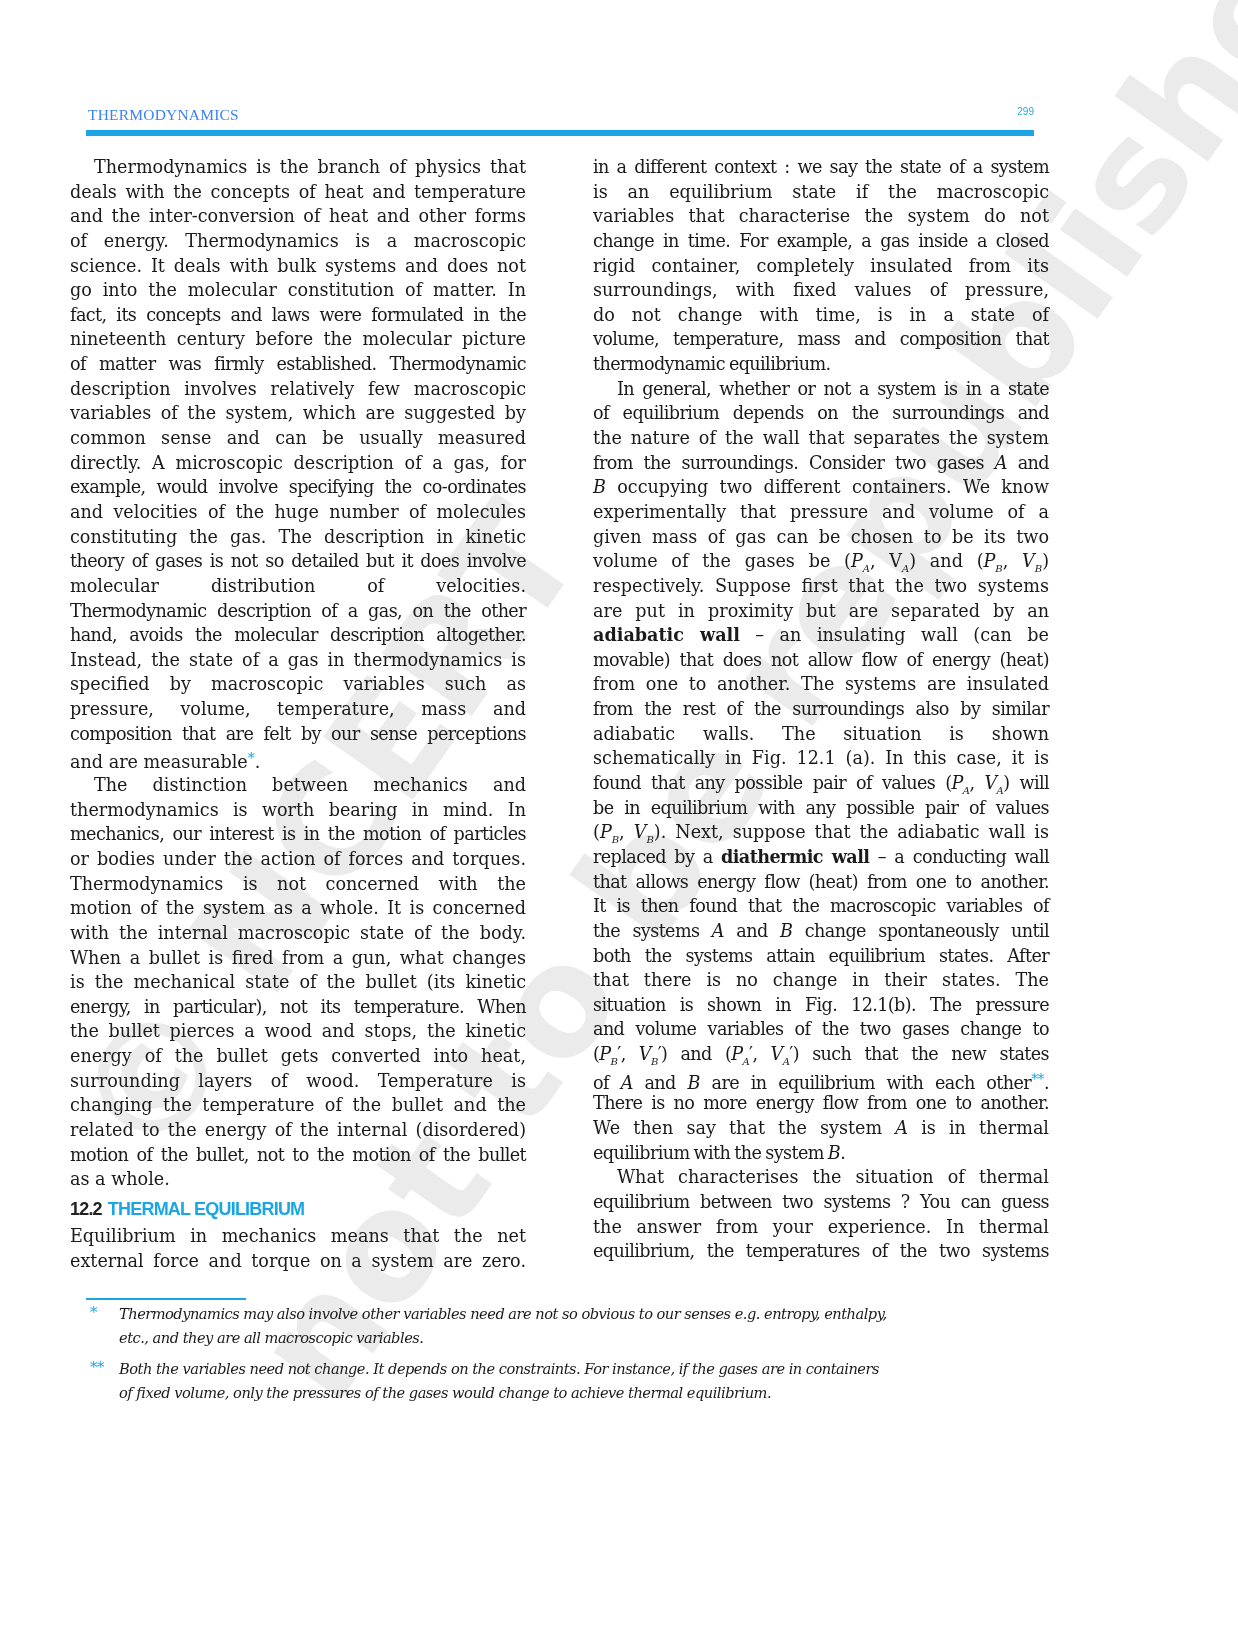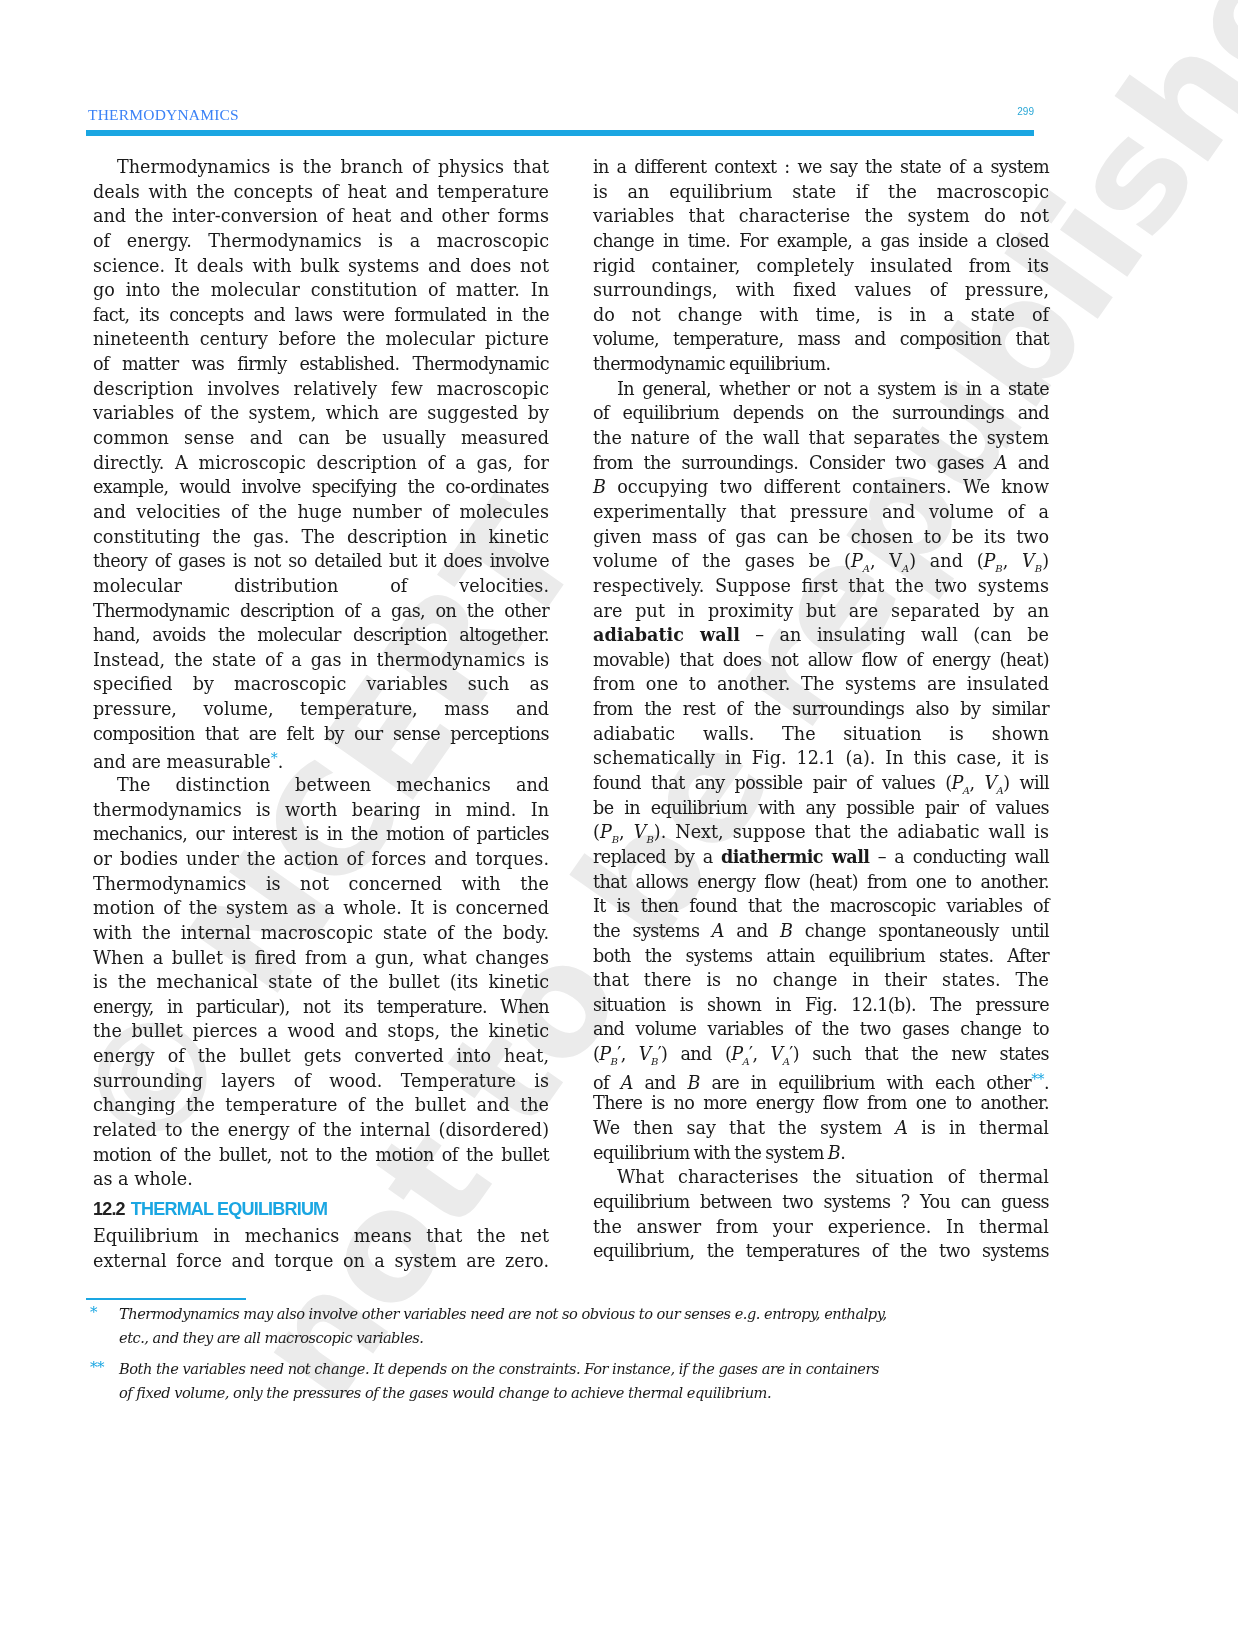--- a/index.html
+++ b/index.html
@@ -9,21 +9,21 @@
     .watermark span { position: absolute; color: #ebebeb; font-family: "DejaVu Sans", sans-serif; font-weight: bold; white-space: nowrap; }
     .wm1 { left: 40px; top: 1090px; font-size: 150px; transform-origin: left top; transform: rotate(-55deg); }
     .wm2 { left: 220px; top: 1330px; font-size: 150px; transform-origin: left top; transform: rotate(-55deg); }
 
     .header { position: absolute; left: 88px; top: 106px; width: 946px; height: 30px; z-index: 1; }
     .running-title { position: absolute; left: 0; top: 0; font-family: "Liberation Serif", serif; font-size: 15.5px; color: #3b82f6; letter-spacing: 0.2px; }
     .page-number { position: absolute; right: 0; top: 0; font-family: "Liberation Sans", sans-serif; font-size: 10px; color: #2aa7d6; }
     .header-rule { position: absolute; left: 86px; top: 130px; width: 948px; height: 6px; background: #1aa6e2; z-index: 1; }
 
     .col { position: absolute; top: 155px; width: 456px; font-size: 17.6px; line-height: 24.65px; z-index: 1; }
-    .col-left { left: 93px; }
+    .col-left { left: 70px; }
     .col-right { left: 593px; }
     .line { display: block; text-align: justify; text-align-last: justify; white-space: nowrap; height: 24.65px; overflow: visible; }
     .line.last { text-align-last: left; }
     .indent { padding-left: 24px; }
     .tight { letter-spacing: -0.6px; word-spacing: -1px; }
     .sup-star { color: #1aa6e2; font-size: 14px; vertical-align: 5px; }
     .sub { font-size: 10px; vertical-align: -5px; font-style: italic; }
     em { font-style: italic; }
     b { font-weight: bold; }
 

